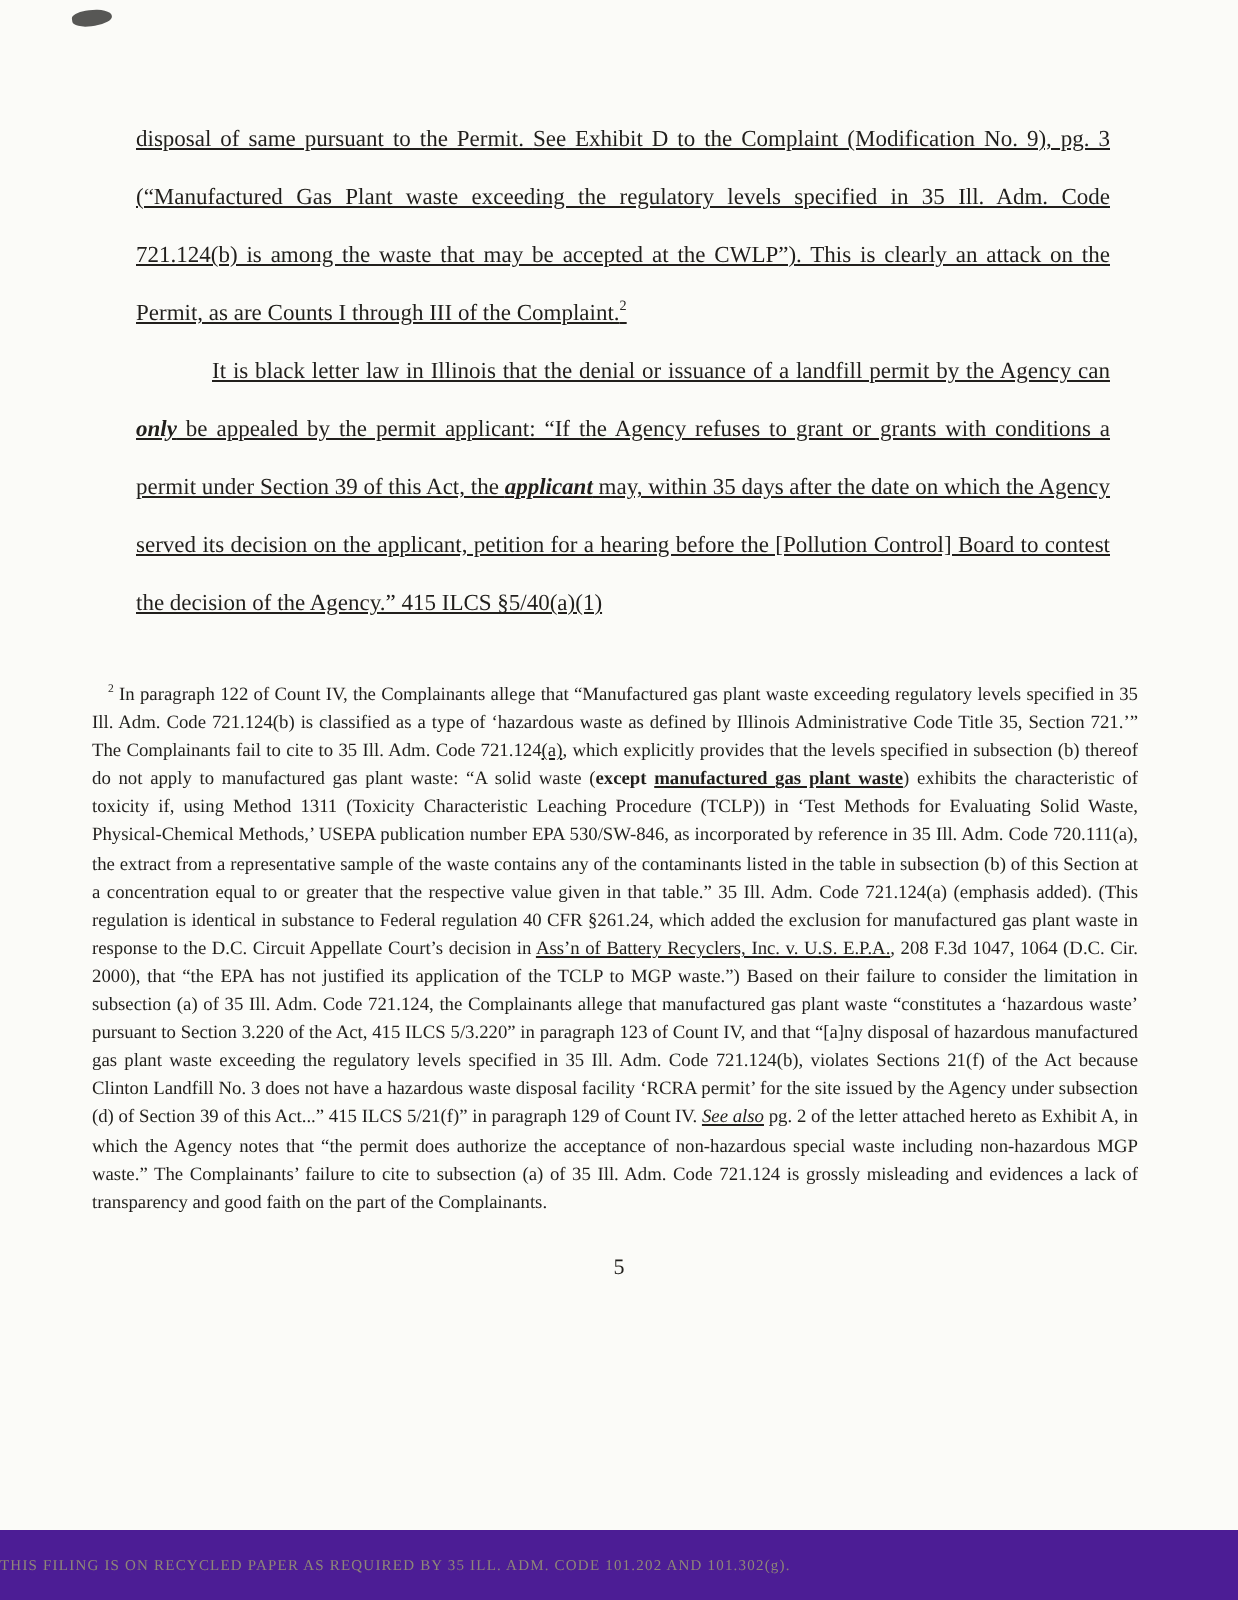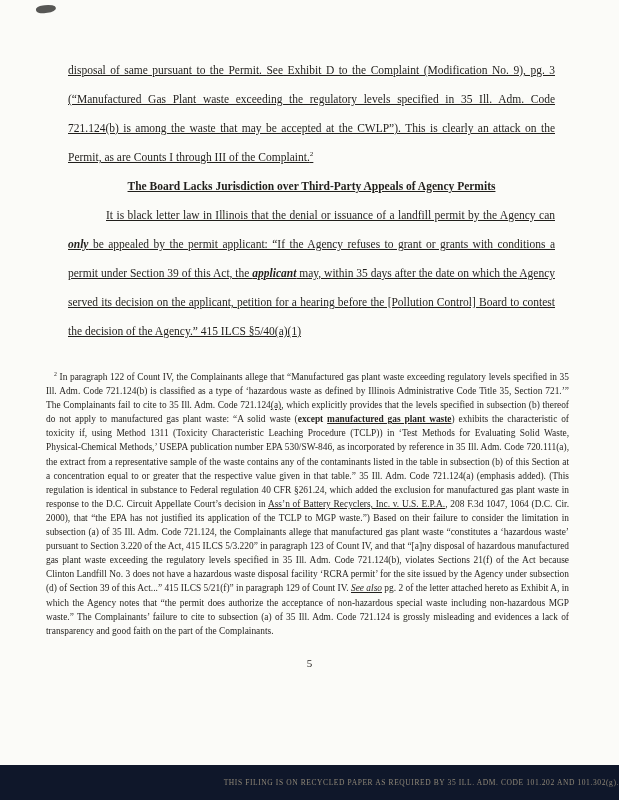--- a/index.html
+++ b/index.html
@@ -44,22 +44,22 @@
   }
   .page-number{
     margin-top:18px;
     text-align:center;
     font-size:11px;
     line-height:14px;
   }
   .footer-band{
     position:absolute;left:0;right:0;bottom:0;
     height:35px;
-    background:#0f172a;
-    display:flex;align-items:center;justify-content:flex-end;
+    background:#4c1d95;
+    display:flex;align-items:center;justify-content:flex-start;
   }
   .footer-band span{
     color:#8f8777;
     font-size:7.5px;
     letter-spacing:.6px;
     font-family:"Liberation Serif","DejaVu Serif",serif;
   }
   .st-b{font-weight:bold;}
   .st-i{font-style:italic;}
   .st-u{text-decoration:underline;}
@@ -68,23 +68,20 @@
 </head>
 <body>
 
 <div class="scan">
 
   <div class="artifact"></div>
 
   <div class="content">
     <p class="para"><span>disposal of same pursuant to the Permit.  </span><span class="st-u">See</span><span> Exhibit D to the Complaint (Modification No. 9), pg. 3 (“Manufactured Gas Plant waste exceeding the regulatory levels specified in 35 Ill. Adm. Code 721.124(b) is among the waste that may be accepted at the CWLP”).  This is clearly an attack on the Permit, as are Counts I through III of the Complaint.</span><sup class="">2</sup></p>
 
-    <h2 class="heading">
-      <span>The Board Lacks Jurisdiction over Third-Party Appeals of Agency Permits</span>
-    </h2>
 
     <p class="para indent"><span>It is black letter law in Illinois that the denial or issuance of a landfill permit by the Agency can </span><span class="st-b st-i">only</span><span> be appealed by the permit applicant:  “If the Agency refuses to grant or grants with conditions a permit under Section 39 of this Act, the </span><span class="st-b st-i">applicant</span><span> may, within 35 days after the date on which the Agency served its decision on the applicant, petition for a hearing before the [Pollution Control] Board to contest the decision of the Agency.”  415 ILCS §5/40(a)(1)</span></p>
   </div>
 
   <div class="footnote"><sup class="">2</sup><span> In paragraph 122 of Count IV, the Complainants allege that “Manufactured gas plant waste exceeding regulatory levels specified in 35 Ill. Adm. Code 721.124(b) is classified as a type of ‘hazardous waste as defined by Illinois Administrative Code Title 35, Section 721.’”  The Complainants fail to cite to 35 Ill. Adm. Code 721.124</span><span class="st-u">(a)</span><span>, which explicitly provides that the levels specified in subsection (b) thereof do not apply to manufactured gas plant waste:  “A solid waste (</span><span class="st-b">except </span><span class="st-b st-u">manufactured gas plant waste</span><span>) exhibits the characteristic of toxicity if, using Method 1311 (Toxicity Characteristic Leaching Procedure (TCLP)) in ‘Test Methods for Evaluating Solid Waste, Physical-Chemical Methods,’ USEPA publication number EPA 530/SW-846, as incorporated by reference in 35 Ill. Adm. Code 720.111(a), the extract from a representative sample of the waste contains any of the contaminants listed in the table in subsection (b) of this Section at a concentration equal to or greater that the respective value given in that table.”  35 Ill. Adm. Code 721.124(a) (emphasis added).  (This regulation is identical in substance to Federal regulation 40 CFR §261.24, which added the exclusion for manufactured gas plant waste in response to the D.C. Circuit Appellate Court’s decision in </span><span class="st-u">Ass’n of Battery Recyclers, Inc. v. U.S. E.P.A.</span><span>, 208 F.3d 1047, 1064 (D.C. Cir. 2000), that “the EPA has not justified its application of the TCLP to MGP waste.”)  Based on their failure to consider the limitation in subsection (a) of 35 Ill. Adm. Code 721.124, the Complainants allege that manufactured gas plant waste “constitutes a ‘hazardous waste’ pursuant to Section 3.220 of the Act, 415 ILCS 5/3.220” in paragraph 123 of Count IV, and that “[a]ny disposal of hazardous manufactured gas plant waste exceeding the regulatory levels specified in 35 Ill. Adm. Code 721.124(b), violates Sections 21(f) of the Act because Clinton Landfill No. 3 does not have a hazardous waste disposal facility ‘RCRA permit’ for the site issued by the Agency under subsection (d) of Section 39 of this Act...” 415 ILCS 5/21(f)” in paragraph 129 of Count IV.  </span><span class="st-i st-u">See also</span><span> pg. 2 of the letter attached hereto as Exhibit A, in which the Agency notes that “the permit does authorize the acceptance of non-hazardous special waste including non-hazardous MGP waste.”  The Complainants’ failure to cite to subsection (a) of 35 Ill. Adm. Code 721.124 is grossly misleading and evidences a lack of transparency and good faith on the part of the Complainants.</span></div>
 
   <div class="page-number">5</div>
 
   <div class="footer-band">
     <span>THIS FILING IS ON RECYCLED PAPER AS REQUIRED BY 35 ILL. ADM. CODE 101.202 AND 101.302(g).</span>

